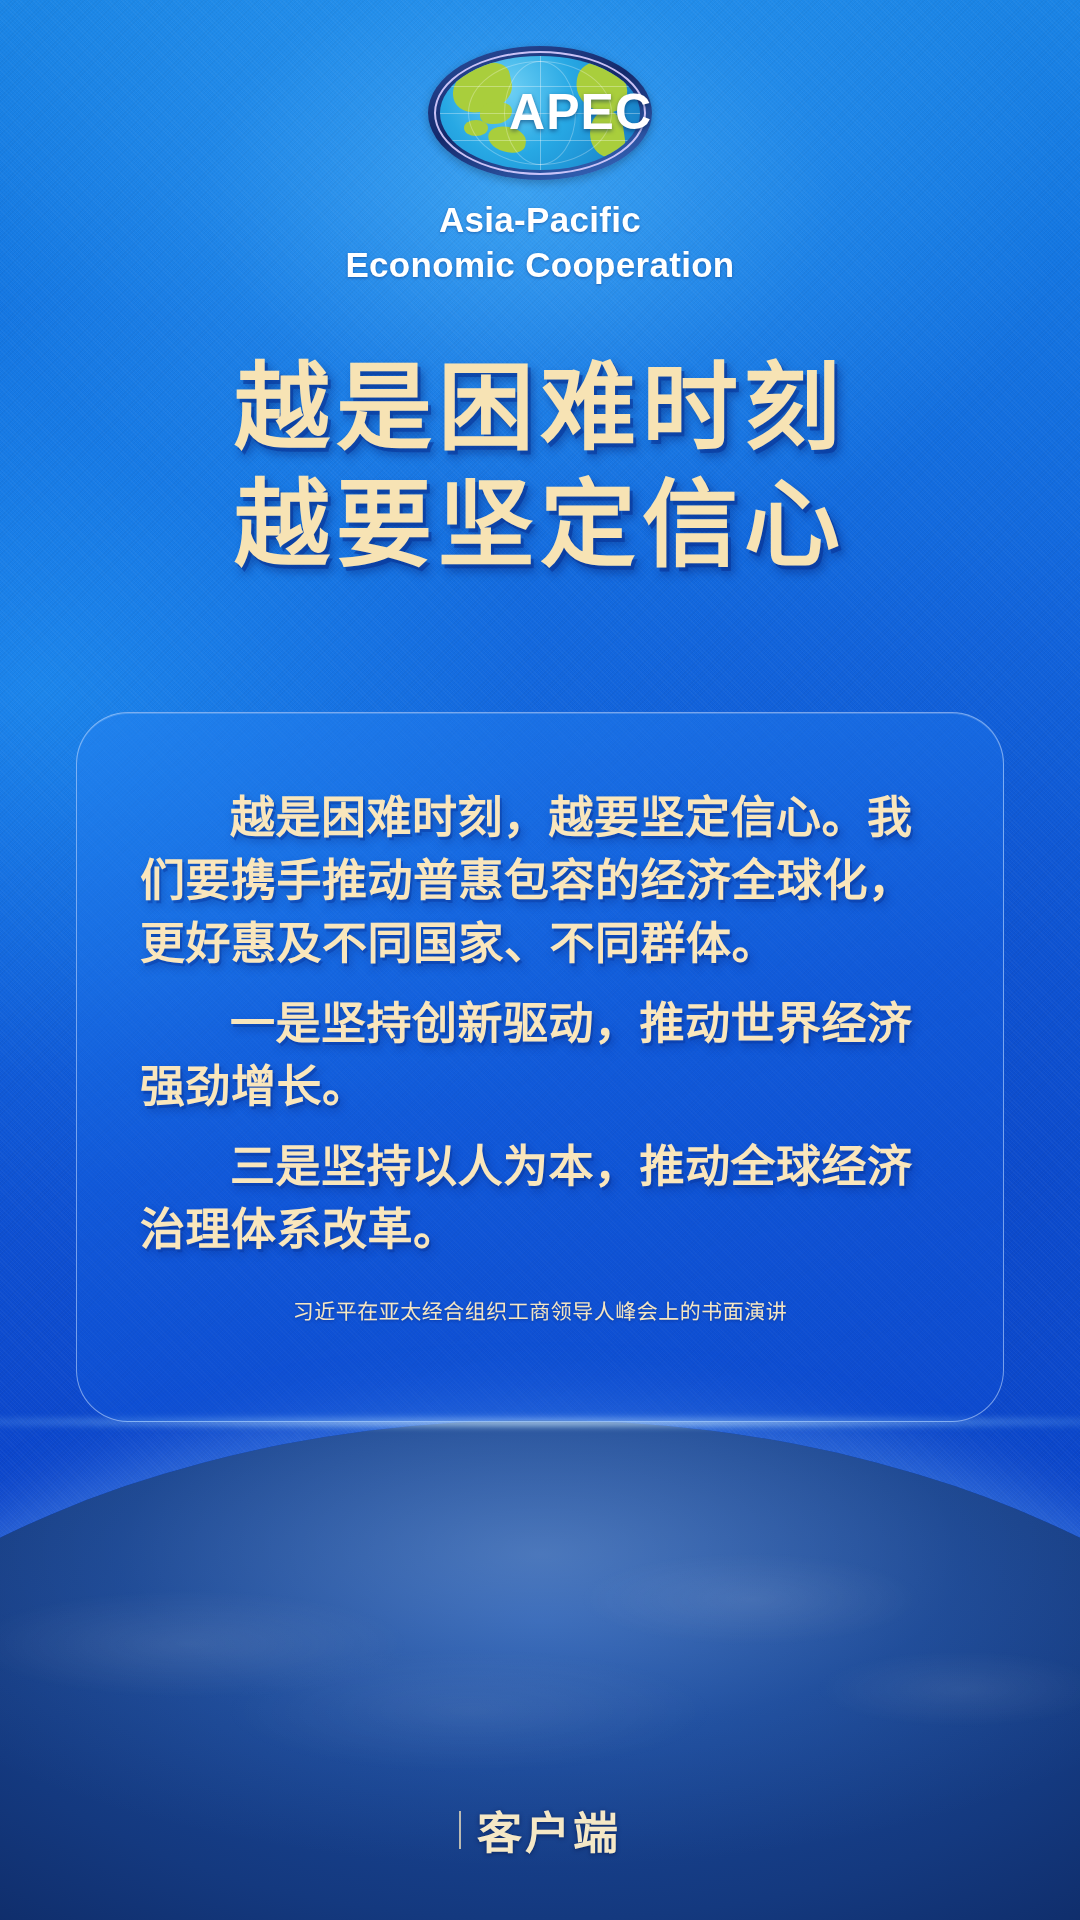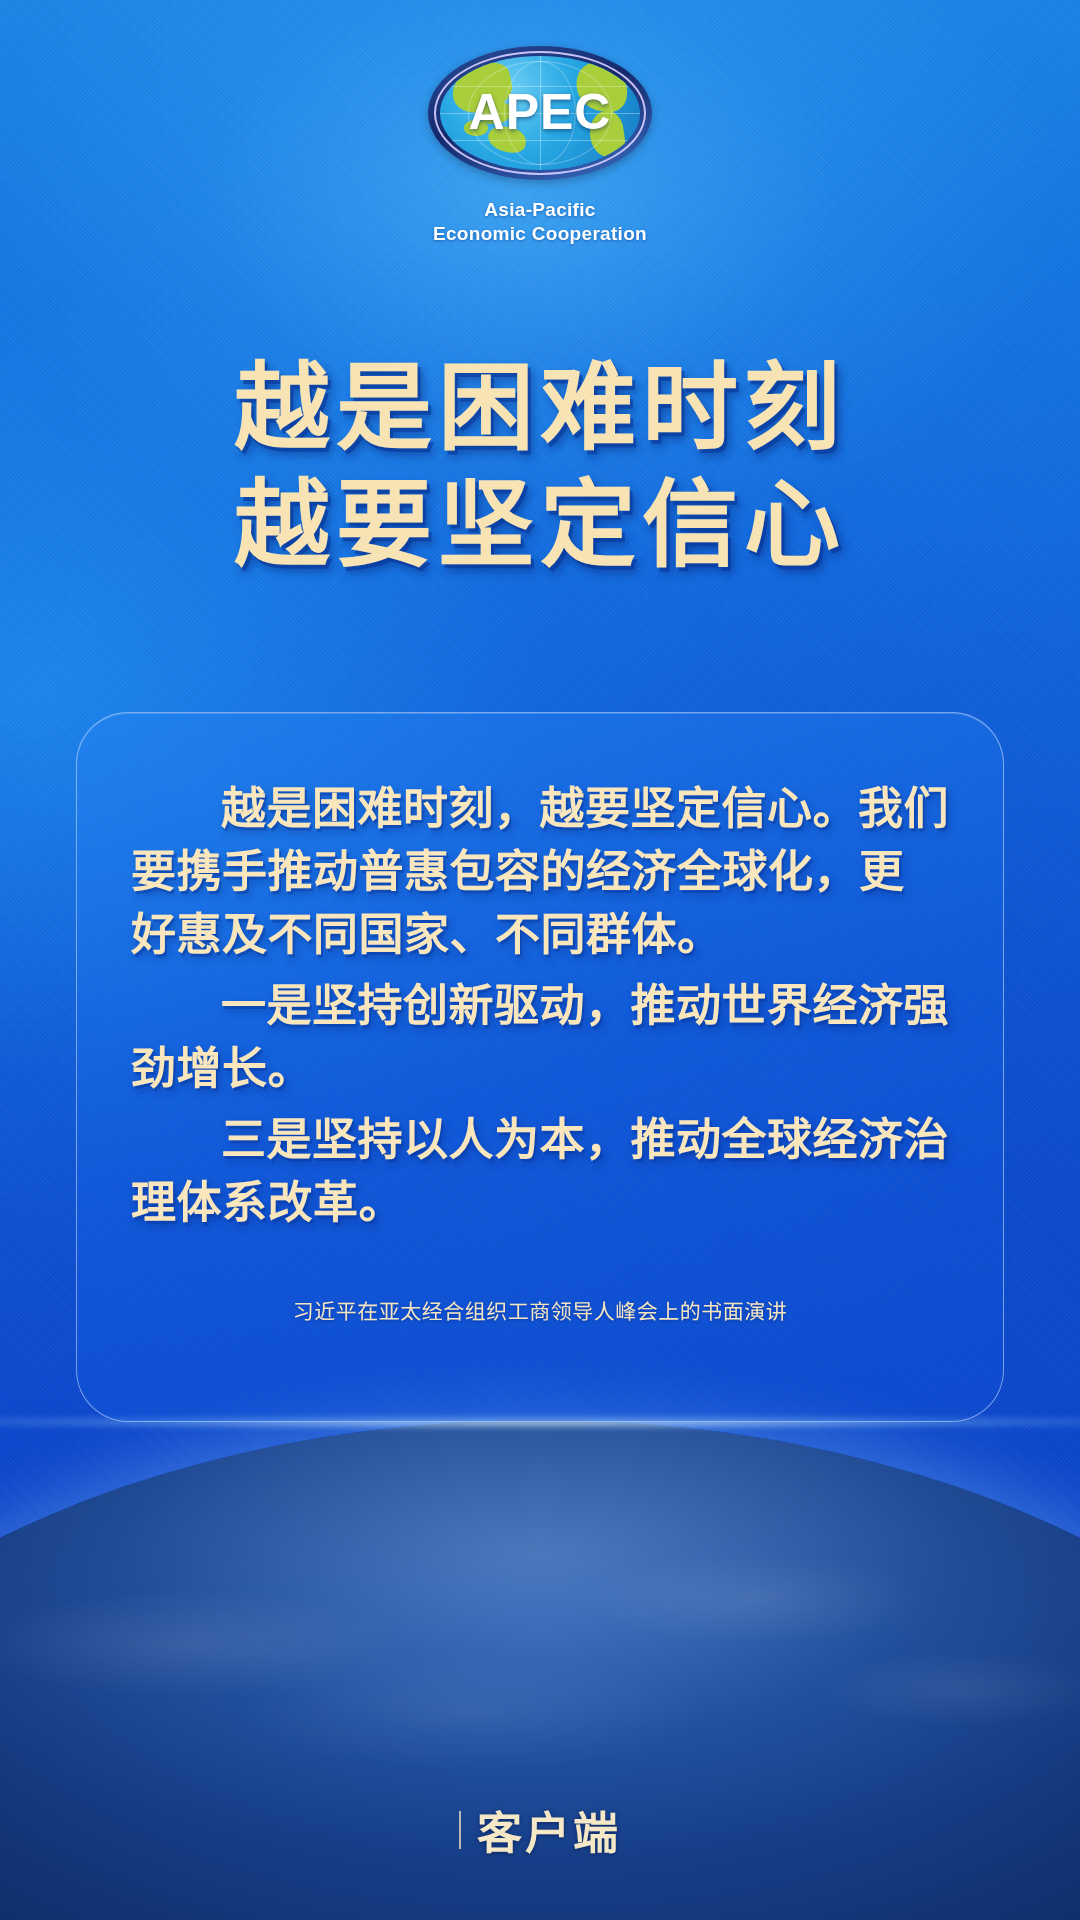--- a/index.html
+++ b/index.html
@@ -85,33 +85,33 @@
     position: absolute; top: 4%; bottom: 4%;
     border: 1px solid rgba(255,255,255,0.28);
     border-radius: 50%;
     box-sizing: border-box;
   }
   .apec-text {
     position: absolute;
     left: 0; right: 0;
     top: 50%;
     transform: translateY(-52%);
-    text-align: center;
+    text-align: right;
     font-size: 50px;
     font-weight: bold;
     color: #ffffff;
     letter-spacing: 1px;
     font-family: "Liberation Sans", sans-serif;
     text-shadow: 0 2px 4px rgba(0,30,80,0.5);
     z-index: 4;
   }
   .logo-line {
     color: #ffffff;
     font-weight: bold;
-    font-size: 19px;
+    font-size: 35px;
     letter-spacing: 0.3px;
     line-height: 1.28;
     text-shadow: 0 1px 3px rgba(0,40,110,0.45);
     font-family: "Liberation Sans", sans-serif;
   }
   .logo-line.first { margin-top: 18px; }
 
   
   .headline {
     position: absolute;
@@ -149,21 +149,21 @@
   }
   .quote-body {
     color: #f9e6bc;
     font-size: 45px;
     font-weight: bold;
     line-height: 1.40;
     letter-spacing: 0.5px;
     font-family: "DejaVu Sans", "Liberation Sans", sans-serif;
     text-shadow: 2px 3px 0 rgba(8,55,160,0.45), 3px 5px 8px rgba(4,30,110,0.35);
   }
-  .quote-p { margin: 8px; text-indent: 2em; }
+  .quote-p { margin: 17px; text-indent: 2em; }
   .quote-p + .quote-p { margin-top: 0; }
 
   .attribution {
     position: absolute;
     left: 46px; right: 46px;
     bottom: 92px;
     text-align: center;
     color: #f5e6c2;
     font-size: 21px;
     line-height: 1.55;

